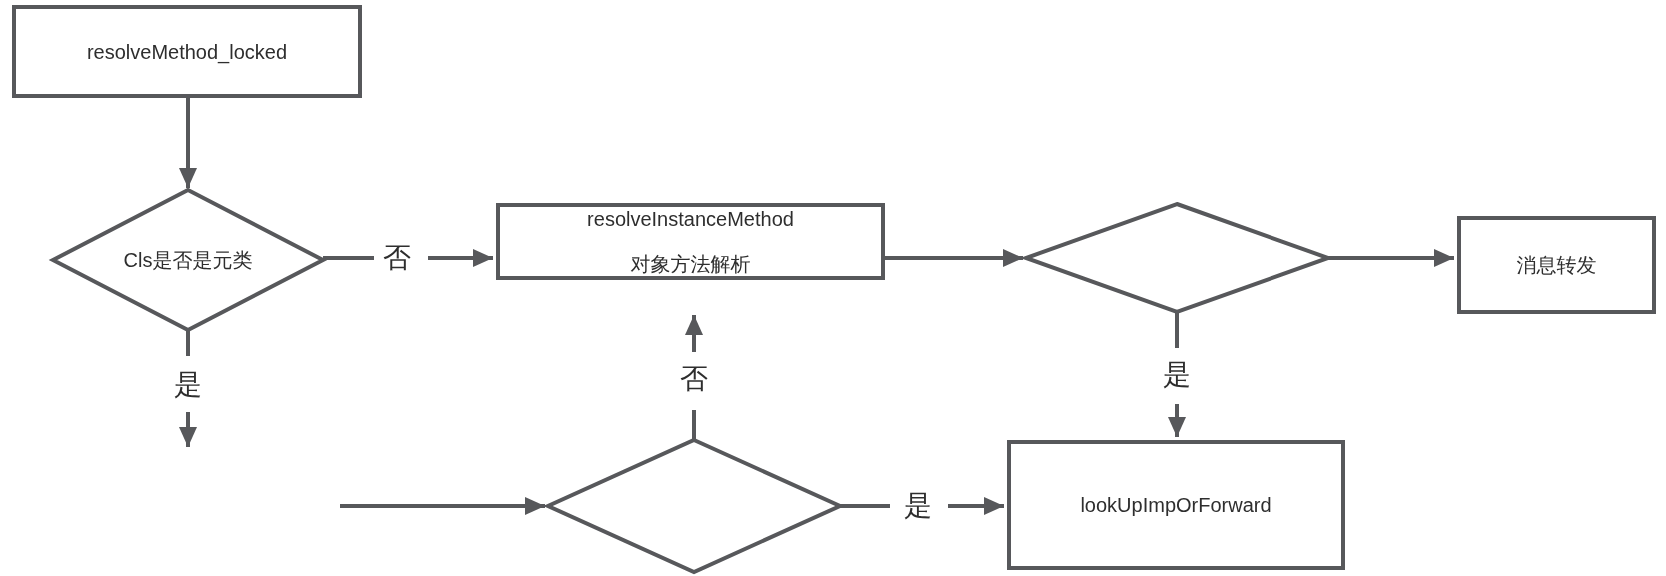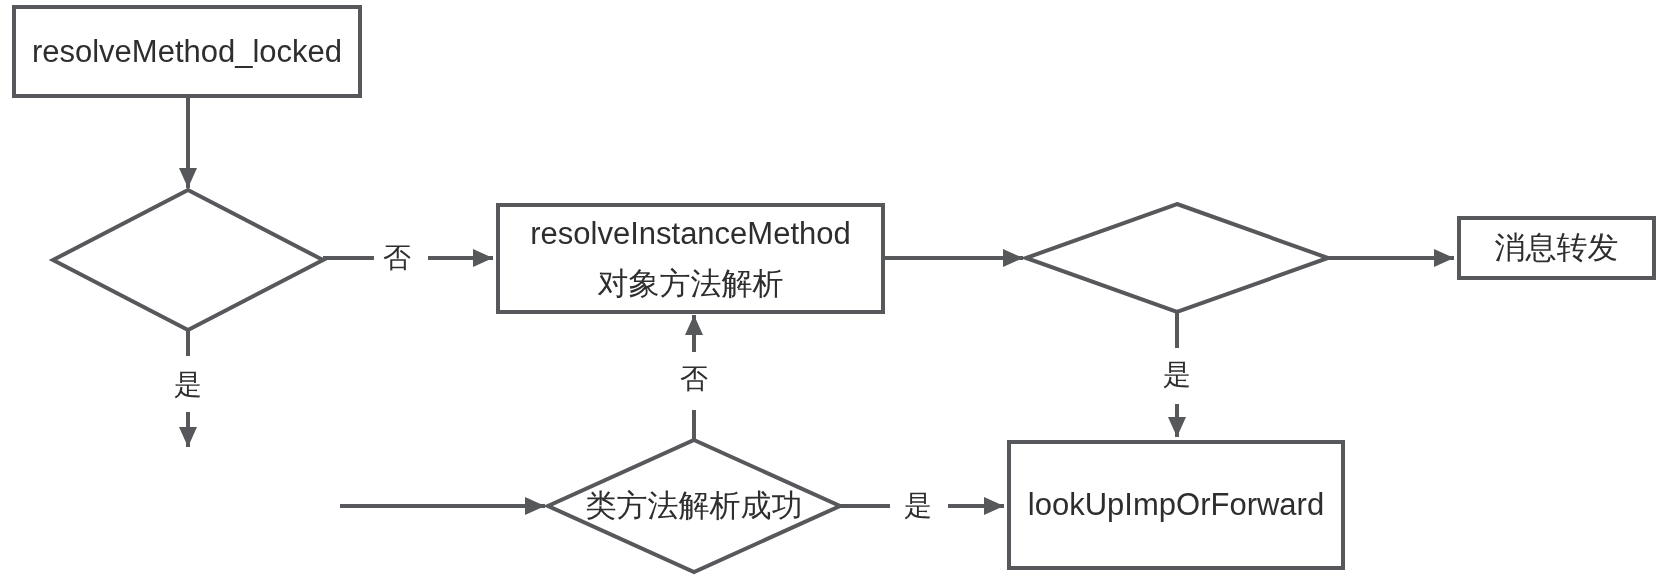--- a/index.html
+++ b/index.html
@@ -37,21 +37,21 @@
     stroke-linejoin: miter;
   }
   .arrowhead { fill: var(--stroke, #57585b); }
   .node {
     position: absolute;
     display: flex;
     flex-direction: column;
     align-items: center;
     justify-content: center;
     text-align: center;
-    font-size: 31px;
+    font-size: 20px;
     line-height: 1.2;
     color: var(--text, #2e2e2e);
   }
   .node.rect {
     border: 4px solid var(--stroke, #57585b);
     background: #ffffff;
   }
   .node.two-line { gap: 13px; }
   .edge-label {
     position: absolute;
@@ -102,39 +102,39 @@
 
     <polygon class="diamond" points="188,190 323,260 188,330 53,260"></polygon>
     <polygon class="diamond" points="1177,204 1328,258 1177,312 1026,258"></polygon>
     <polygon class="diamond" points="694,440 840,506 694,572 548,506"></polygon>
   </svg>
 
   <div class="node rect" style="left:12px; top:5px; width:350px; height:93px;">
     <span>resolveMethod_locked</span>
   </div>
 
-  <div class="node rect two-line" style="left:496px; top:203px; width:389px; height:111px;">
+  <div class="node rect two-line" style="left:496px; top:203px; width:389px; height:77px;justify-content:space-between;">
     <span>resolveInstanceMethod</span>
     <span>对象方法解析</span>
   </div>
 
-  <div class="node rect" style="left:1457px; top:216px; width:199px; height:64px;">
+  <div class="node rect" style="left:1457px; top:216px; width:199px; height:98px;">
     <span>消息转发</span>
   </div>
 
 
   <div class="node rect two-line" style="left:1007px; top:440px; width:338px; height:130px;align-items:center;">
     <span>lookUpImpOrForward</span>
   </div>
 
+  <div class="node" style="left:53px; top:190px; width:270px; height:140px;">
+    <span>Cls是否是元类</span>
+  </div>
 
 
-  <div class="node" style="left:548px; top:440px; width:292px; height:132px;">
-    <span>类方法解析成功</span>
-  </div>
 
   <div class="edge-label" style="left:367px; top:236px;">否</div>
 
   <div class="edge-label" style="left:158px; top:363px;">是</div>
 
   <div class="edge-label" style="left:664px; top:357px;">否</div>
 
   <div class="edge-label" style="left:888px; top:484px;">是</div>
 
   <div class="edge-label" style="left:1147px; top:353px;">是</div>

